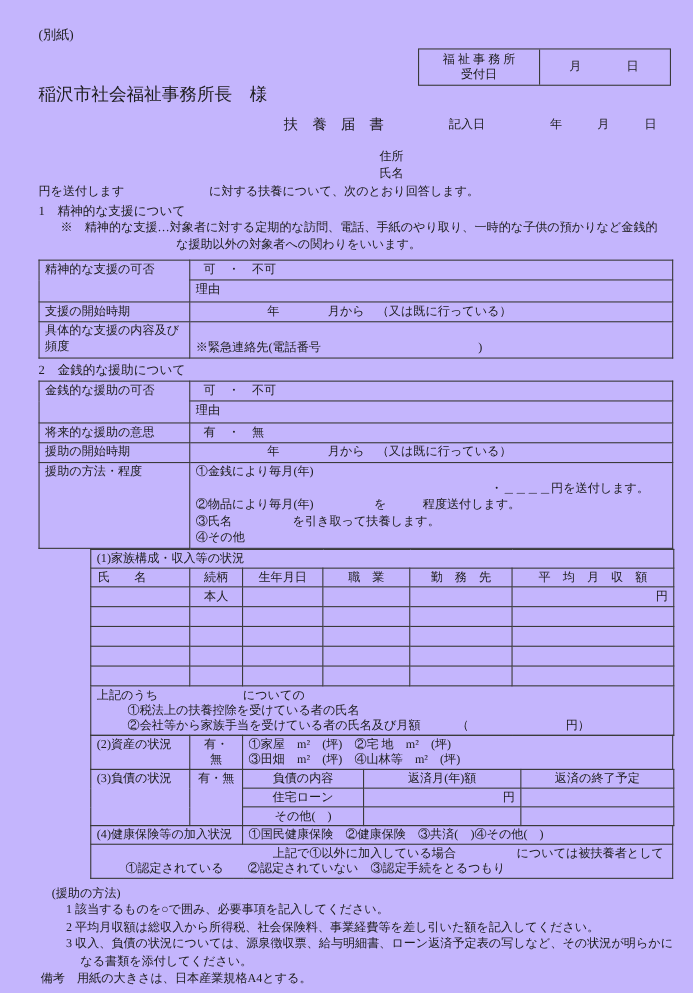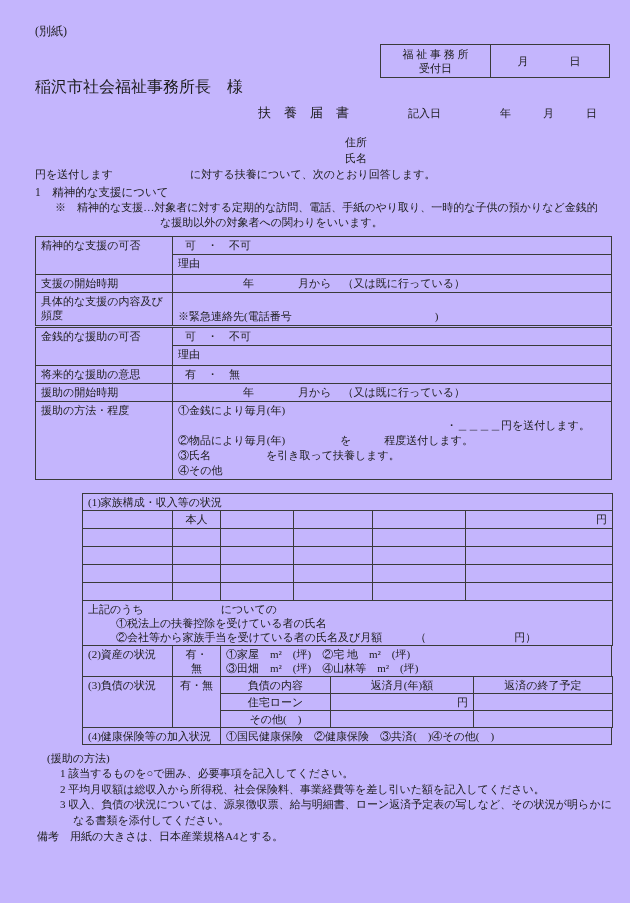--- a/index.html
+++ b/index.html
@@ -116,20 +116,21 @@
     </tr>
     <tr style="height:32px">
       <td style="line-height:14px">具体的な支援の内容及び頻度</td>
       <td>
             <div style="margin-top:15px">※緊急連絡先(電話番号　　　　　　　　　　　　　)</div>
           </td>
     </tr>
   </tbody>
     </table>
 
+  <div class="sec-h" style="margin-top:3px">2　金銭的な援助について</div>
 
   <table class="tbl" style="margin-top:1px">
     <colgroup>
         <col style="width:137px">
         <col>
       </colgroup>
     <tbody>
         <tr style="height:17px">
       <td rowspan="2" class="mid">金銭的な援助の可否</td>
       <td class="pl12">可　・　不可</td>
@@ -152,33 +153,41 @@
         <div class="mright">・＿＿＿＿円を送付します。</div>
         <div>②物品により毎月(年)　　　　　を　　　程度送付します。</div>
         <div>③氏名　　　　　を引き取って扶養します。</div>
         <div>④その他</div>
       </td>
     </tr>
   </tbody>
     </table>
 
 
-  <table class="tbl w" style="margin-top:13px">
+  <table class="tbl w" style="margin-top:0">
     <colgroup>
         <col style="width:90px">
         <col style="width:48px">
         <col style="width:73px">
         <col style="width:79px">
         <col style="width:93px">
         <col style="width:147px">
       </colgroup>
     <tbody>
         <tr class="h17">
           <td colspan="6">(1)家族構成・収入等の状況</td>
         </tr>
+    <tr class="fam-head">
+      <td style="text-align:left;padding-left:6px">氏　　名</td>
+      <td>続柄</td>
+      <td>生年月日</td>
+      <td>職　業</td>
+      <td>勤　務　先</td>
+      <td>平　均　月　収　額</td>
+    </tr>
     <tr class="fam-row">
       <td></td>
       <td class="cen">本人</td>
       <td></td>
       <td></td>
       <td></td>
       <td class="rgt">円</td>
     </tr>
     <tr class="fam-row">
           <td></td>
@@ -274,20 +283,26 @@
 
   <table class="tbl w stack">
     <colgroup>
         <col style="width:138px">
         <col>
       </colgroup>
     <tbody>
         <tr style="height:16px">
       <td class="nb-b">(4)健康保険等の加入状況</td>
       <td>①国民健康保険　②健康保険　③共済(　)④その他(　)</td>
+    </tr>
+    <tr>
+      <td colspan="2" class="nb-t" style="height:30px">
+        <div class="ins-note1">上記で①以外に加入している場合　　　　　については被扶養者として</div>
+        <div class="ins-note2">①認定されている　　②認定されていない　③認定手続をとるつもり</div>
+      </td>
     </tr>
   </tbody>
     </table>
 
   <div class="foot">
     <div class="foot-title">(援助の方法)</div>
     <div class="foot-item">1 該当するものを○で囲み、必要事項を記入してください。</div>
     <div class="foot-item">2 平均月収額は総収入から所得税、社会保険料、事業経費等を差し引いた額を記入してください。</div>
     <div class="foot-item">3 収入、負債の状況については、源泉徴収票、給与明細書、ローン返済予定表の写しなど、その状況が明らかになる書類を添付してください。</div>
     <div class="remark">備考　用紙の大きさは、日本産業規格A4とする。</div>

